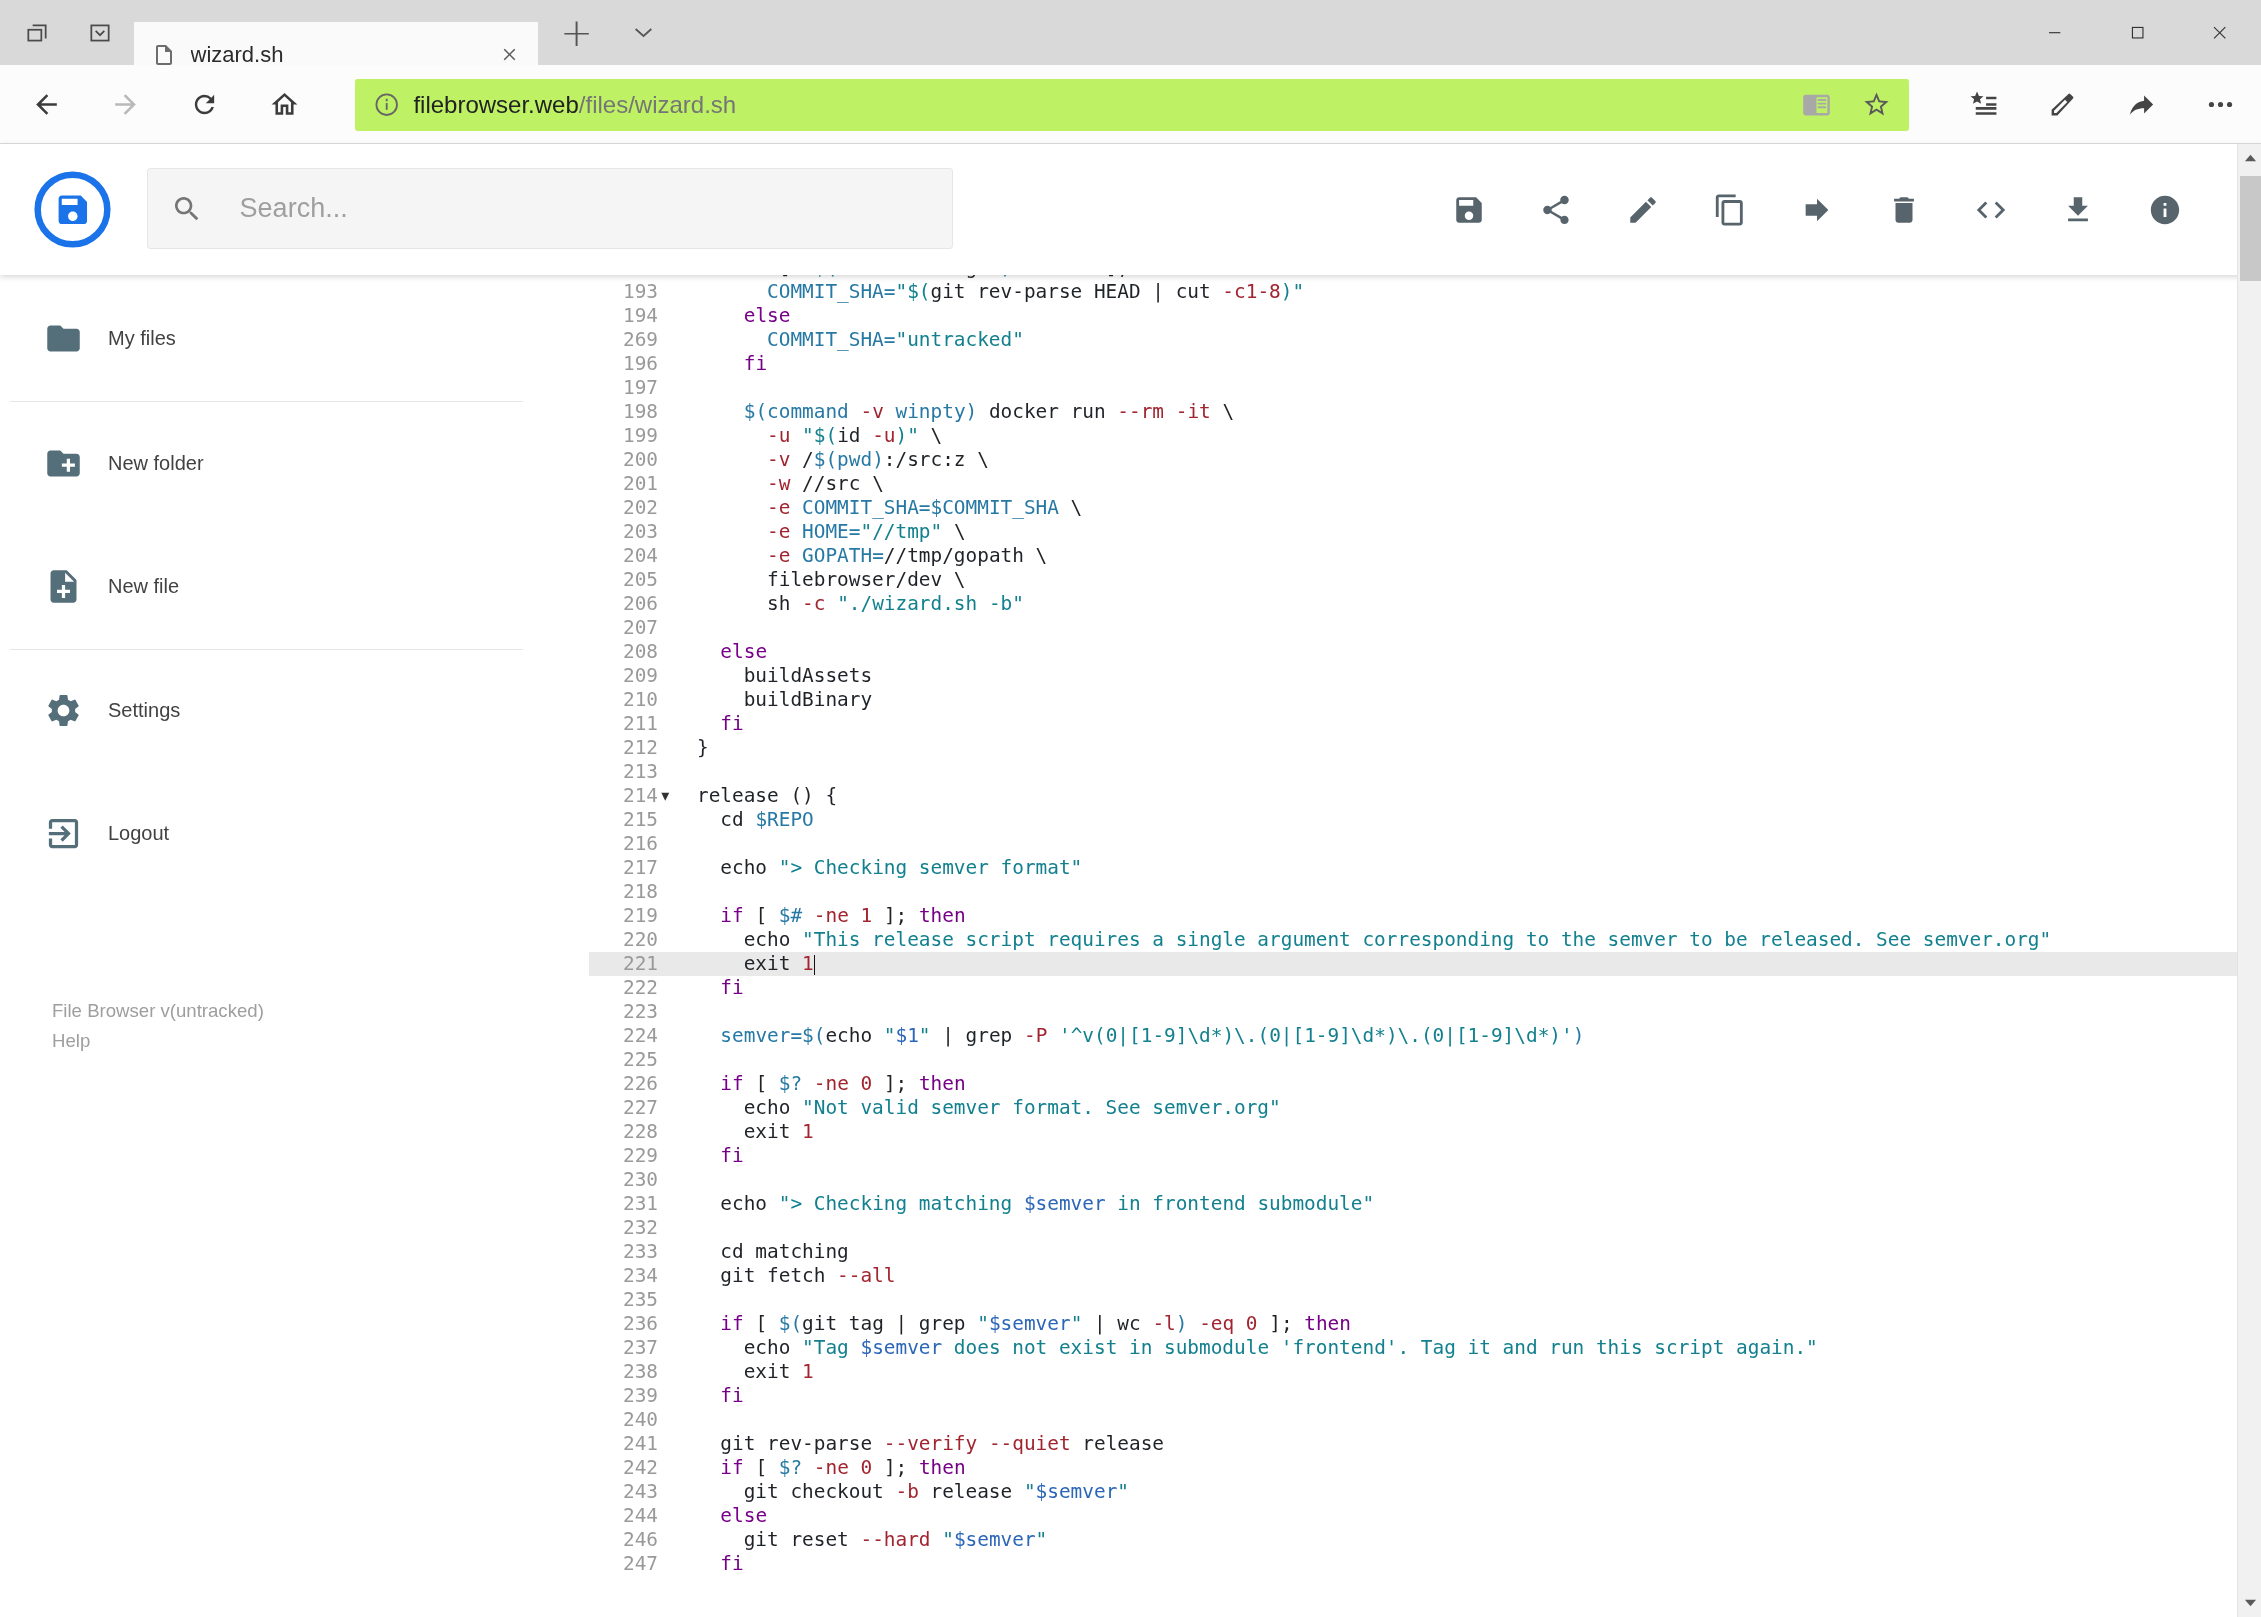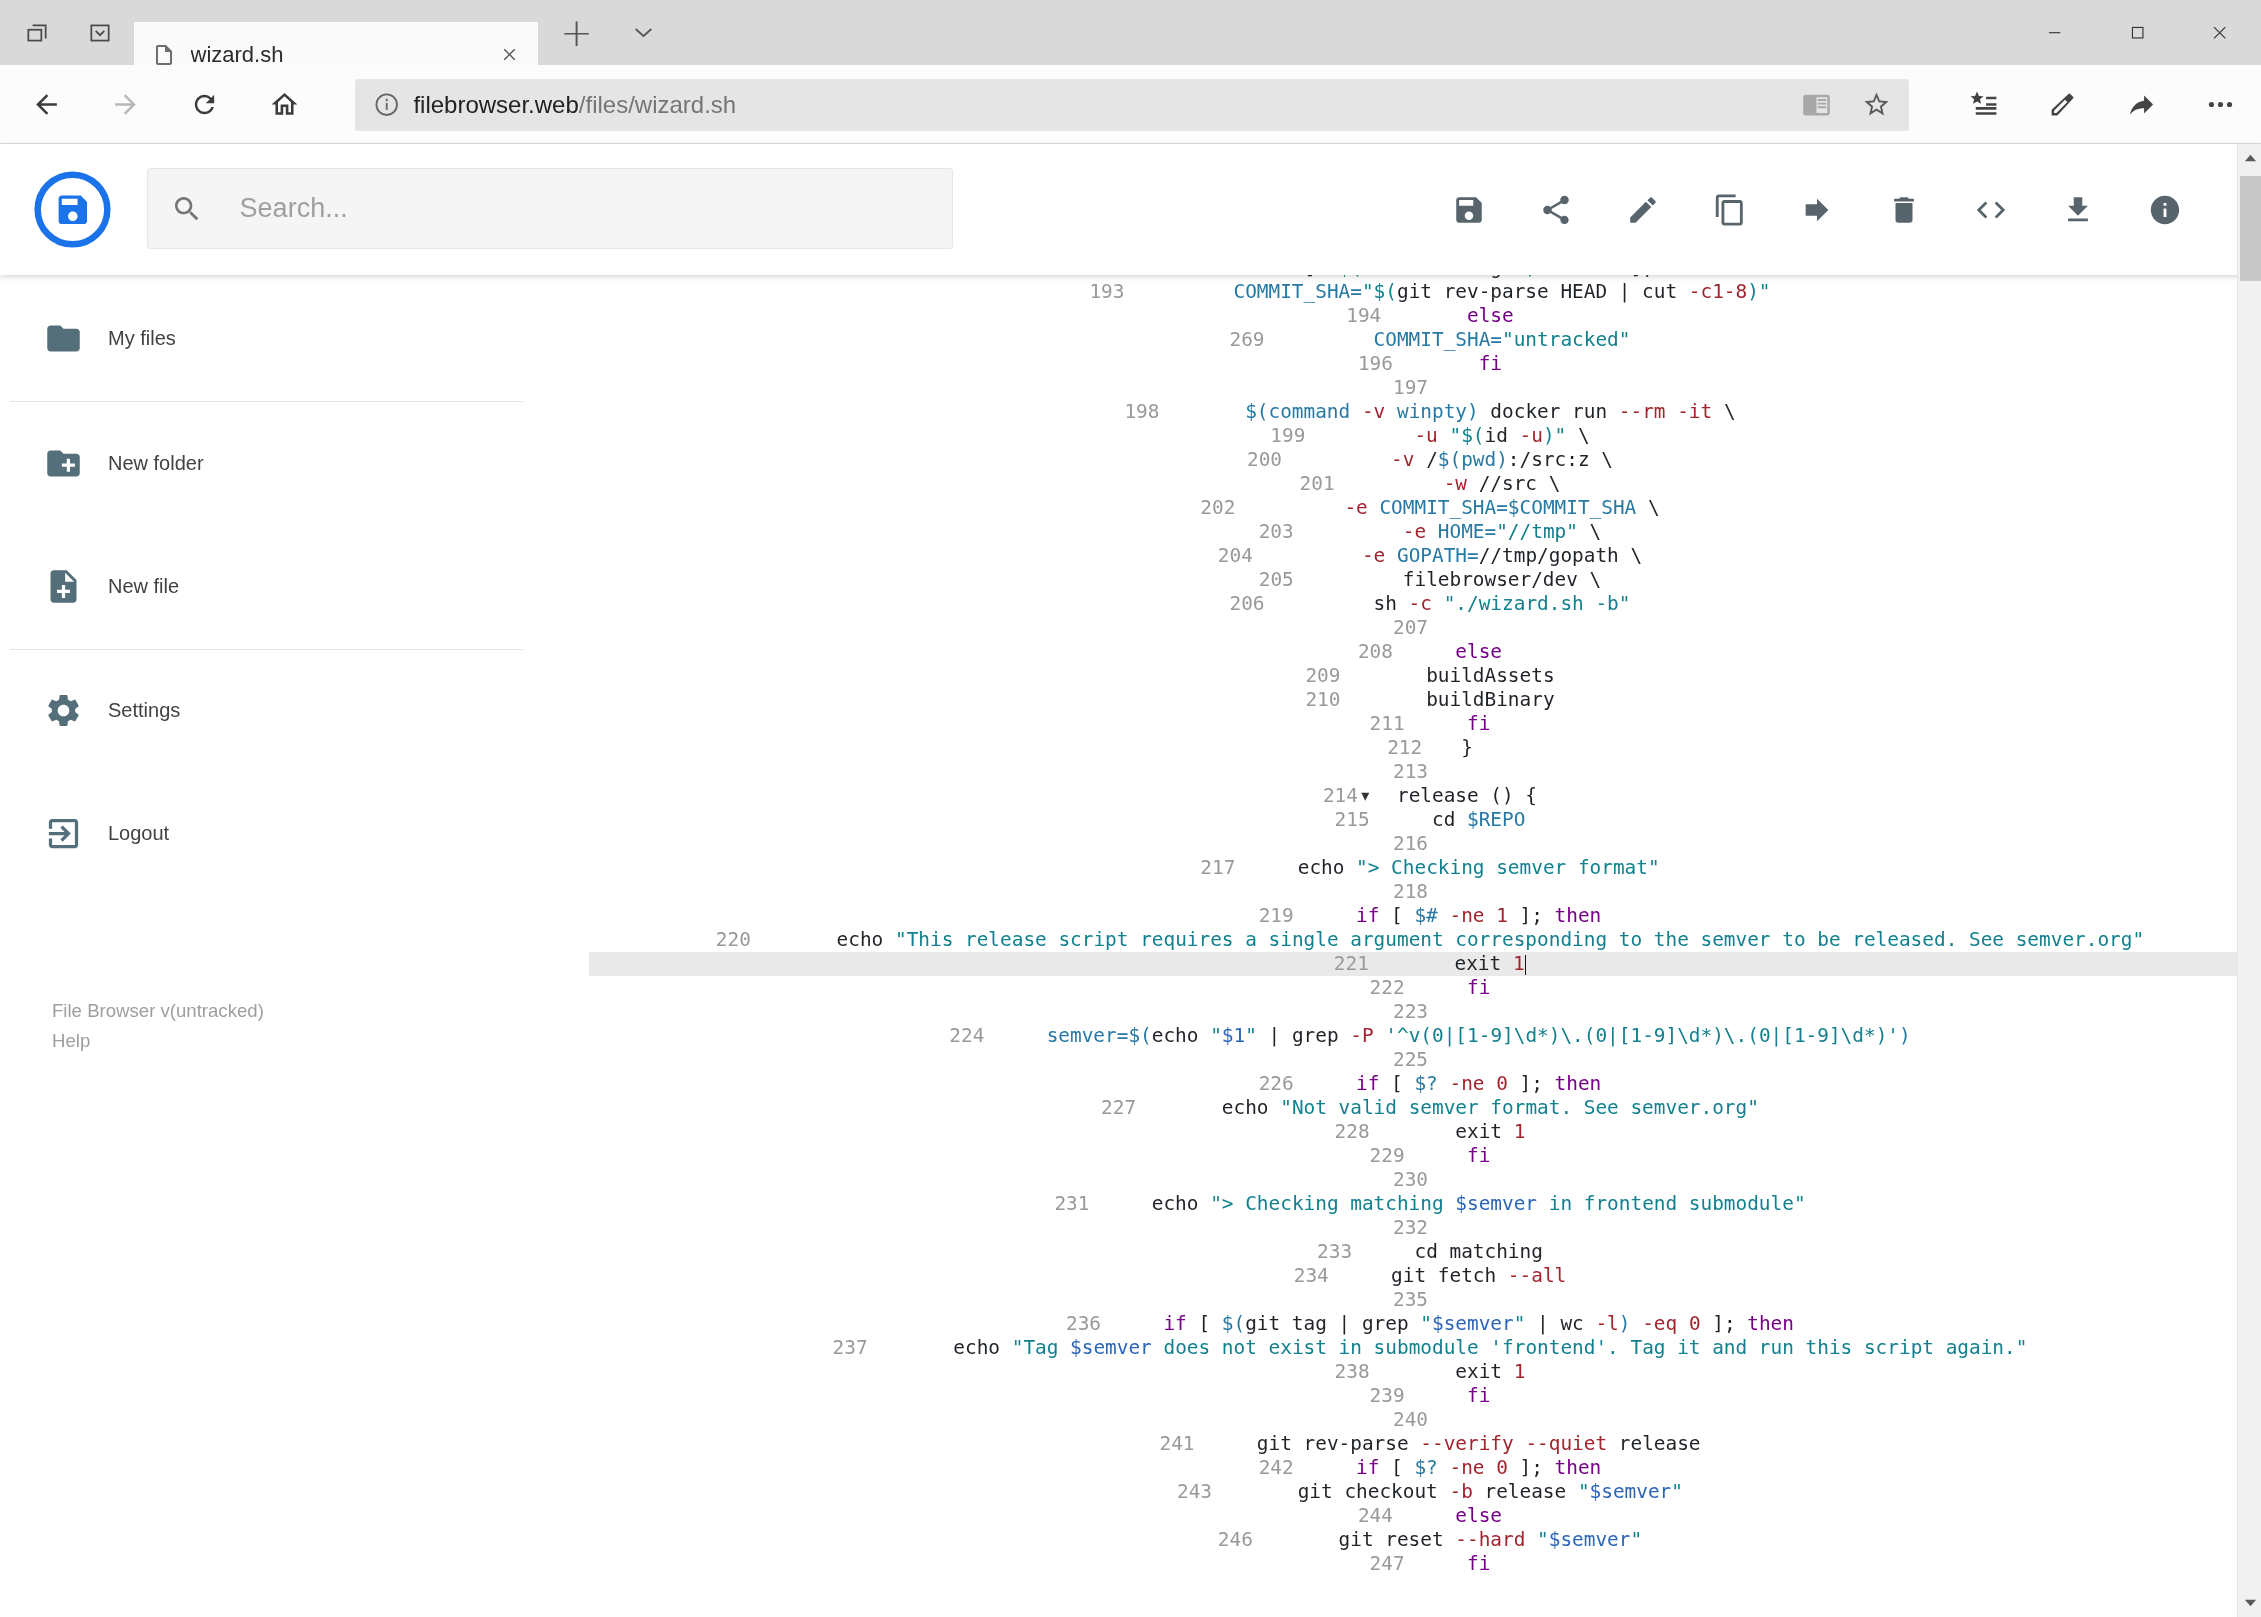--- a/index.html
+++ b/index.html
@@ -14,21 +14,21 @@
   #tab-title{flex:1;font-size:22px;color:#2b2b2b;white-space:nowrap;overflow:hidden;}
   #newtab{position:absolute;left:546px;top:0;width:61px;height:65px;font-size:39px;font-weight:300;color:#555;}
   #tabchev{position:absolute;left:615px;top:0;width:57px;height:65px;color:#555;}
   .winbtn{position:absolute;top:0;width:82px;height:65px;color:#333;}
   #btn-min{right:165px;} #btn-max{right:82px;} #btn-close{right:0;}
 
   
   #addressbar{position:absolute;left:0;top:65px;width:2261px;height:79px;background:#fcfcfc;border-bottom:0.8px solid #dcdcdc;box-sizing:border-box;}
   .navbtn{position:absolute;top:0;width:63px;height:79px;color:#3c3c3c;}
   .navbtn.disabled{color:#b9b9b9;}
-  #urlbox{position:absolute;left:355px;top:13.7px;width:1554px;height:52px;background:#e5e5e5;border-radius:2.4px;display:flex;align-items:center;padding:0 18px;box-sizing:border-box;}
+  #urlbox{position:absolute;left:355px;top:13.7px;width:1554px;height:52px;background:#bef264;border-radius:2.4px;display:flex;align-items:center;padding:0 18px;box-sizing:border-box;}
   #url-host{font-size:24px;color:#222;margin-left:13px;}
   #url-path{font-size:24px;color:#757575;}
   .hubbtn{position:absolute;top:0;width:58px;height:79px;color:#444;}
 
   
   #appheader{position:absolute;left:0;top:144px;width:2261px;height:131px;background:#fff;box-shadow:0 2.4px 5.7px rgba(0,0,0,.16);z-index:10;}
   #logo{position:absolute;left:32px;top:25px;width:81px;height:81px;}
   #searchbox{position:absolute;left:147px;top:24px;width:806px;height:81px;background:#f5f5f5;border:0.8px solid #e6e6e6;border-radius:3.2px;display:flex;align-items:center;box-sizing:border-box;}
   #searchbox .mag{margin-left:22.6px;color:#757575;}
   #search-input{flex:1;margin-left:35px;border:none;outline:none;background:transparent;font-size:27px;color:#444;font-family:"Liberation Sans",sans-serif;}
@@ -40,21 +40,21 @@
   #sidebar{position:absolute;left:0;top:274px;width:533px;bottom:0;background:#fff;}
   .sb-item{position:absolute;left:0;width:533px;height:73px;display:flex;align-items:center;padding-left:44px;box-sizing:border-box;cursor:pointer;}
   .sb-icon{width:39px;height:39px;color:#546e7a;margin-right:25px;flex:none;}
   .sb-label{font-size:20px;color:#424242;}
   .sb-div{position:absolute;left:9.7px;width:513px;height:0;border-top:0.8px solid #e6e6e6;}
   .credit{position:absolute;left:52px;font-size:18.6px;color:#9e9e9e;line-height:31px;margin-top:44px;}
 
   
   #editor{position:absolute;left:589px;top:274px;right:24px;bottom:0;overflow:hidden;background:#fff;}
   #code-rows{position:absolute;left:0;top:-18px;right:0;}
-  .code-row{display:flex;height:24px;justify-content:center;}
+  .code-row{display:flex;height:24px;}
   .code-row.active{background:#e9e9e9;}
   .gutter-num{width:69px;flex:none;text-align:right;font:19.4px/24px "DejaVu Sans Mono",monospace;color:#999;}
   .fold-col{width:39px;flex:none;font:16px/24px "DejaVu Sans",sans-serif;color:#333;padding-left:3.2px;box-sizing:border-box;}
   .code-text{white-space:pre;font:19.4px/24px "DejaVu Sans Mono",monospace;}
   .tk-p{color:#1f2328}.tk-k{color:#770088}.tk-s{color:#12808e}
   .tk-v{color:#2779a5}.tk-w{color:#2b66b8}.tk-n{color:#a1242f}
   .caret{display:inline-block;width:1.6px;height:20px;background:#111;vertical-align:text-bottom;}
 
   
   #pagescroll{position:absolute;left:2237px;top:144px;width:24px;height:1473px;background:#f1f1f1;border-left:0.8px solid #e3e3e3;box-sizing:border-box;z-index:20;}

